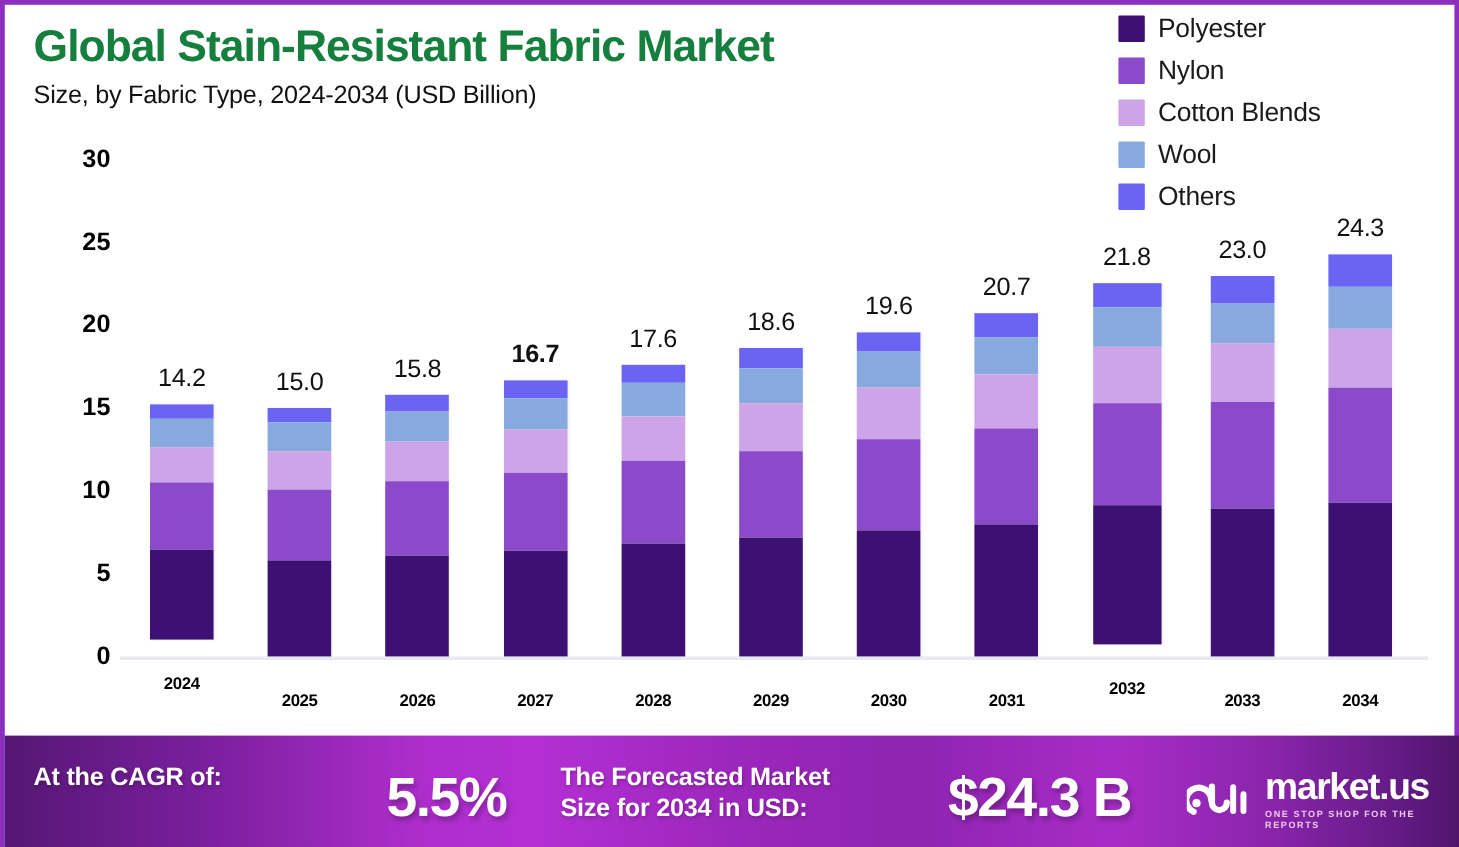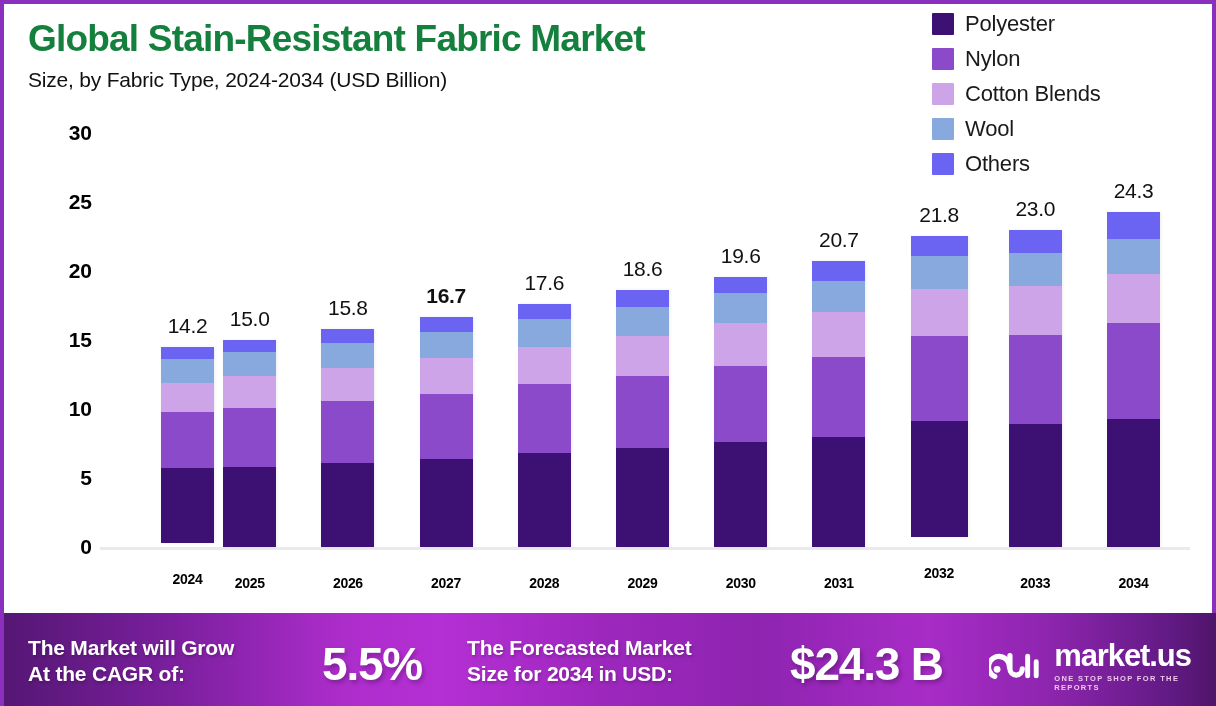--- a/index.html
+++ b/index.html
@@ -206,21 +206,21 @@
         <div class="y-tick" style="top: 543px;">0</div>
         <div class="y-tick" style="top: 474px;">5</div>
         <div class="y-tick" style="top: 405px;">10</div>
         <div class="y-tick" style="top: 336px;">15</div>
         <div class="y-tick" style="top: 267px;">20</div>
         <div class="y-tick" style="top: 198px;">25</div>
         <div class="y-tick" style="top: 129px;">30</div>
       </div>
     <div class="axis-line"></div>
     <div class="bars-layer" id="bars-layer">
-        <div class="bar-group" style="left: 121px; width: 53px; height: 414px; bottom: 74px; margin-left: 36px;">
+        <div class="bar-group" style="left: 121px; width: 53px; height: 414px; bottom: 84px;">
           <div class="bar" style="height: 195.96px;">
             <div class="seg" style="background: rgb(61, 17, 115); height: 74.52px;"></div>
             <div class="seg" style="background: rgb(139, 74, 201); height: 56.58px;"></div>
             <div class="seg" style="background: rgb(205, 164, 232); height: 28.98px;"></div>
             <div class="seg" style="background: rgb(135, 169, 221); height: 23.46px;"></div>
             <div class="seg" style="background: rgb(107, 99, 242); height: 12.42px;"></div>
           </div>
           <div class="bar-value" style="bottom: 204.96px;">14.2</div>
           <div class="x-tick">2024</div>
         </div>
@@ -332,21 +332,20 @@
             <div class="seg" style="background: rgb(107, 99, 242); height: 27.6px;"></div>
           </div>
           <div class="bar-value" style="bottom: 344.34px;">24.3</div>
           <div class="x-tick">2034</div>
         </div>
       </div>
   </div>
 
   <div class="banner">
     <div class="cagr-block">
-      <div class="banner-text">The Market will Grow</div>
       <div class="banner-text">At the CAGR of:</div>
     </div>
     <div class="cagr-value banner-big">5.5%</div>
 
     <div class="forecast-block">
       <div class="banner-text">The Forecasted Market</div>
       <div class="banner-text">Size for 2034 in USD:</div>
     </div>
     <div class="forecast-value banner-big">$24.3 B</div>
 

